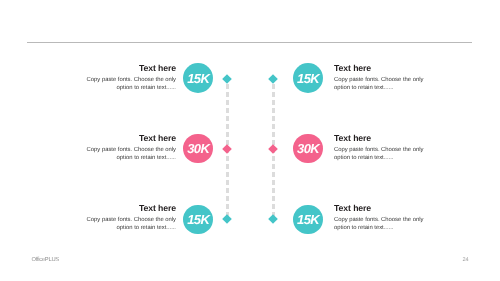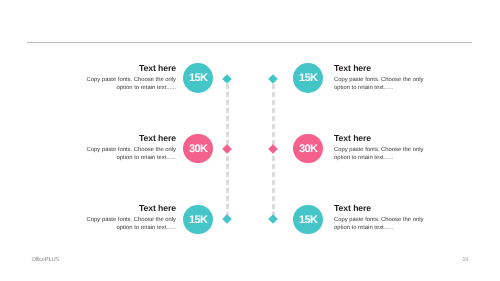--- a/index.html
+++ b/index.html
@@ -24,21 +24,21 @@
   .txt.l{left:86px;text-align:right;}
   .txt.r{left:334px;text-align:left;}
 
   .title{font-size:8.7px;font-weight:bold;color:#231f20;letter-spacing:-0.1px;
          line-height:1;height:9px;}
   .body{font-size:5.9px;color:#373737;line-height:8px;margin-top:3px;
         letter-spacing:-0.02px;}
 
   .circle{position:absolute;width:29.9px;height:29.9px;border-radius:50%;
           top:-14.95px;display:flex;align-items:center;justify-content:center;
-          color:#ffffff;font-size:11px;font-weight:bold;letter-spacing:-0.6px;}
+          color:#ffffff;font-size:13px;font-weight:bold;letter-spacing:-0.6px;font-style:italic;}
   .circle.l{left:183.3px;}
   .circle.r{left:293.2px;}
 
   .diamond{position:absolute;width:10px;height:10px;top:-5px;}
   .diamond svg{display:block;}
   .diamond.l{left:222.4px;}
   .diamond.r{left:268.0px;}
 
   .footer{position:absolute;left:0;top:255px;width:500px;height:10px;}
   .brand{position:absolute;left:31.5px;top:2.2px;font-size:5.8px;color:#909090;

